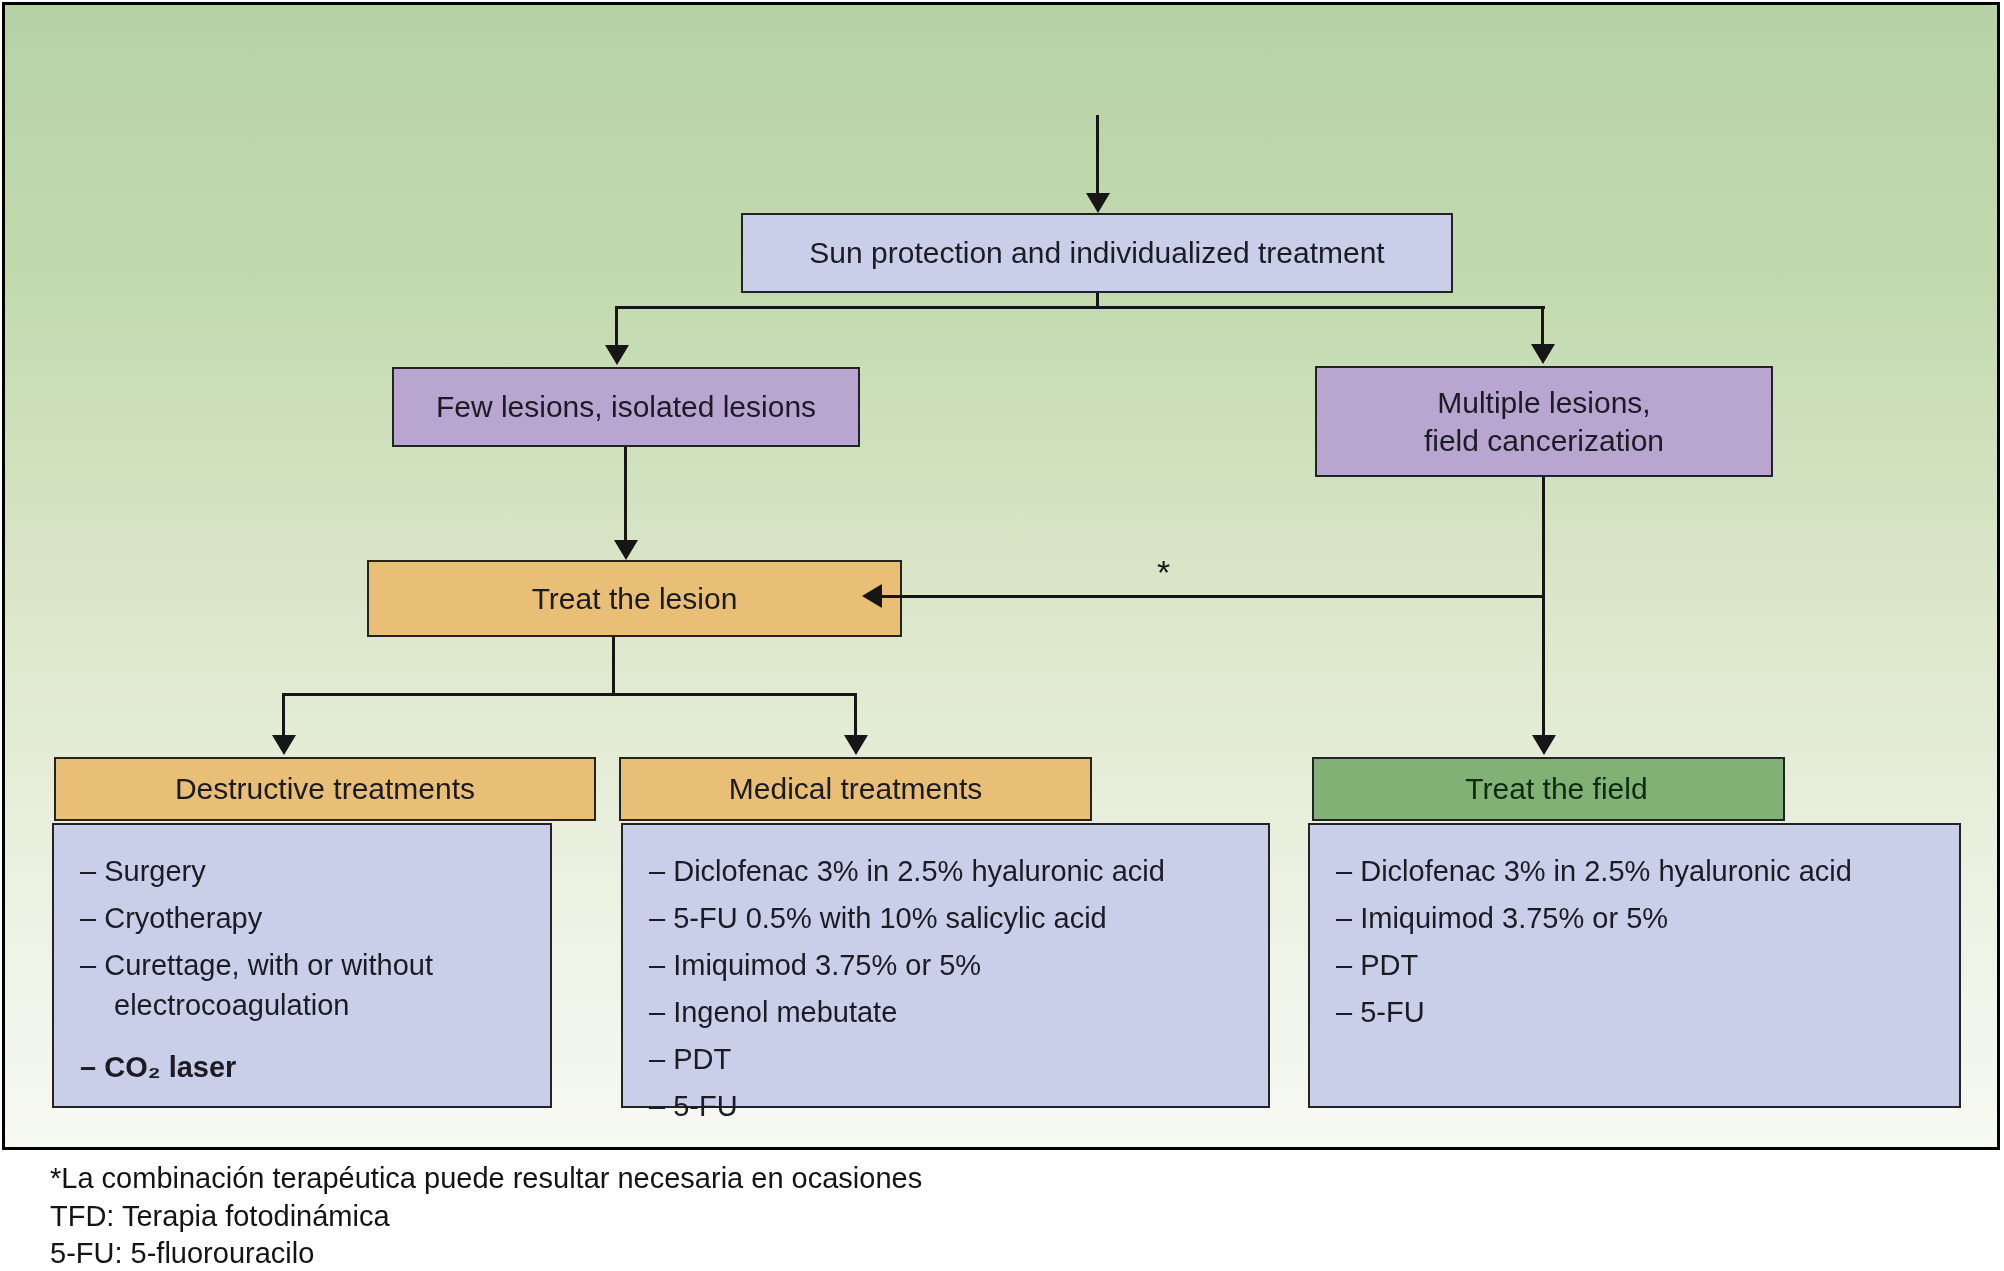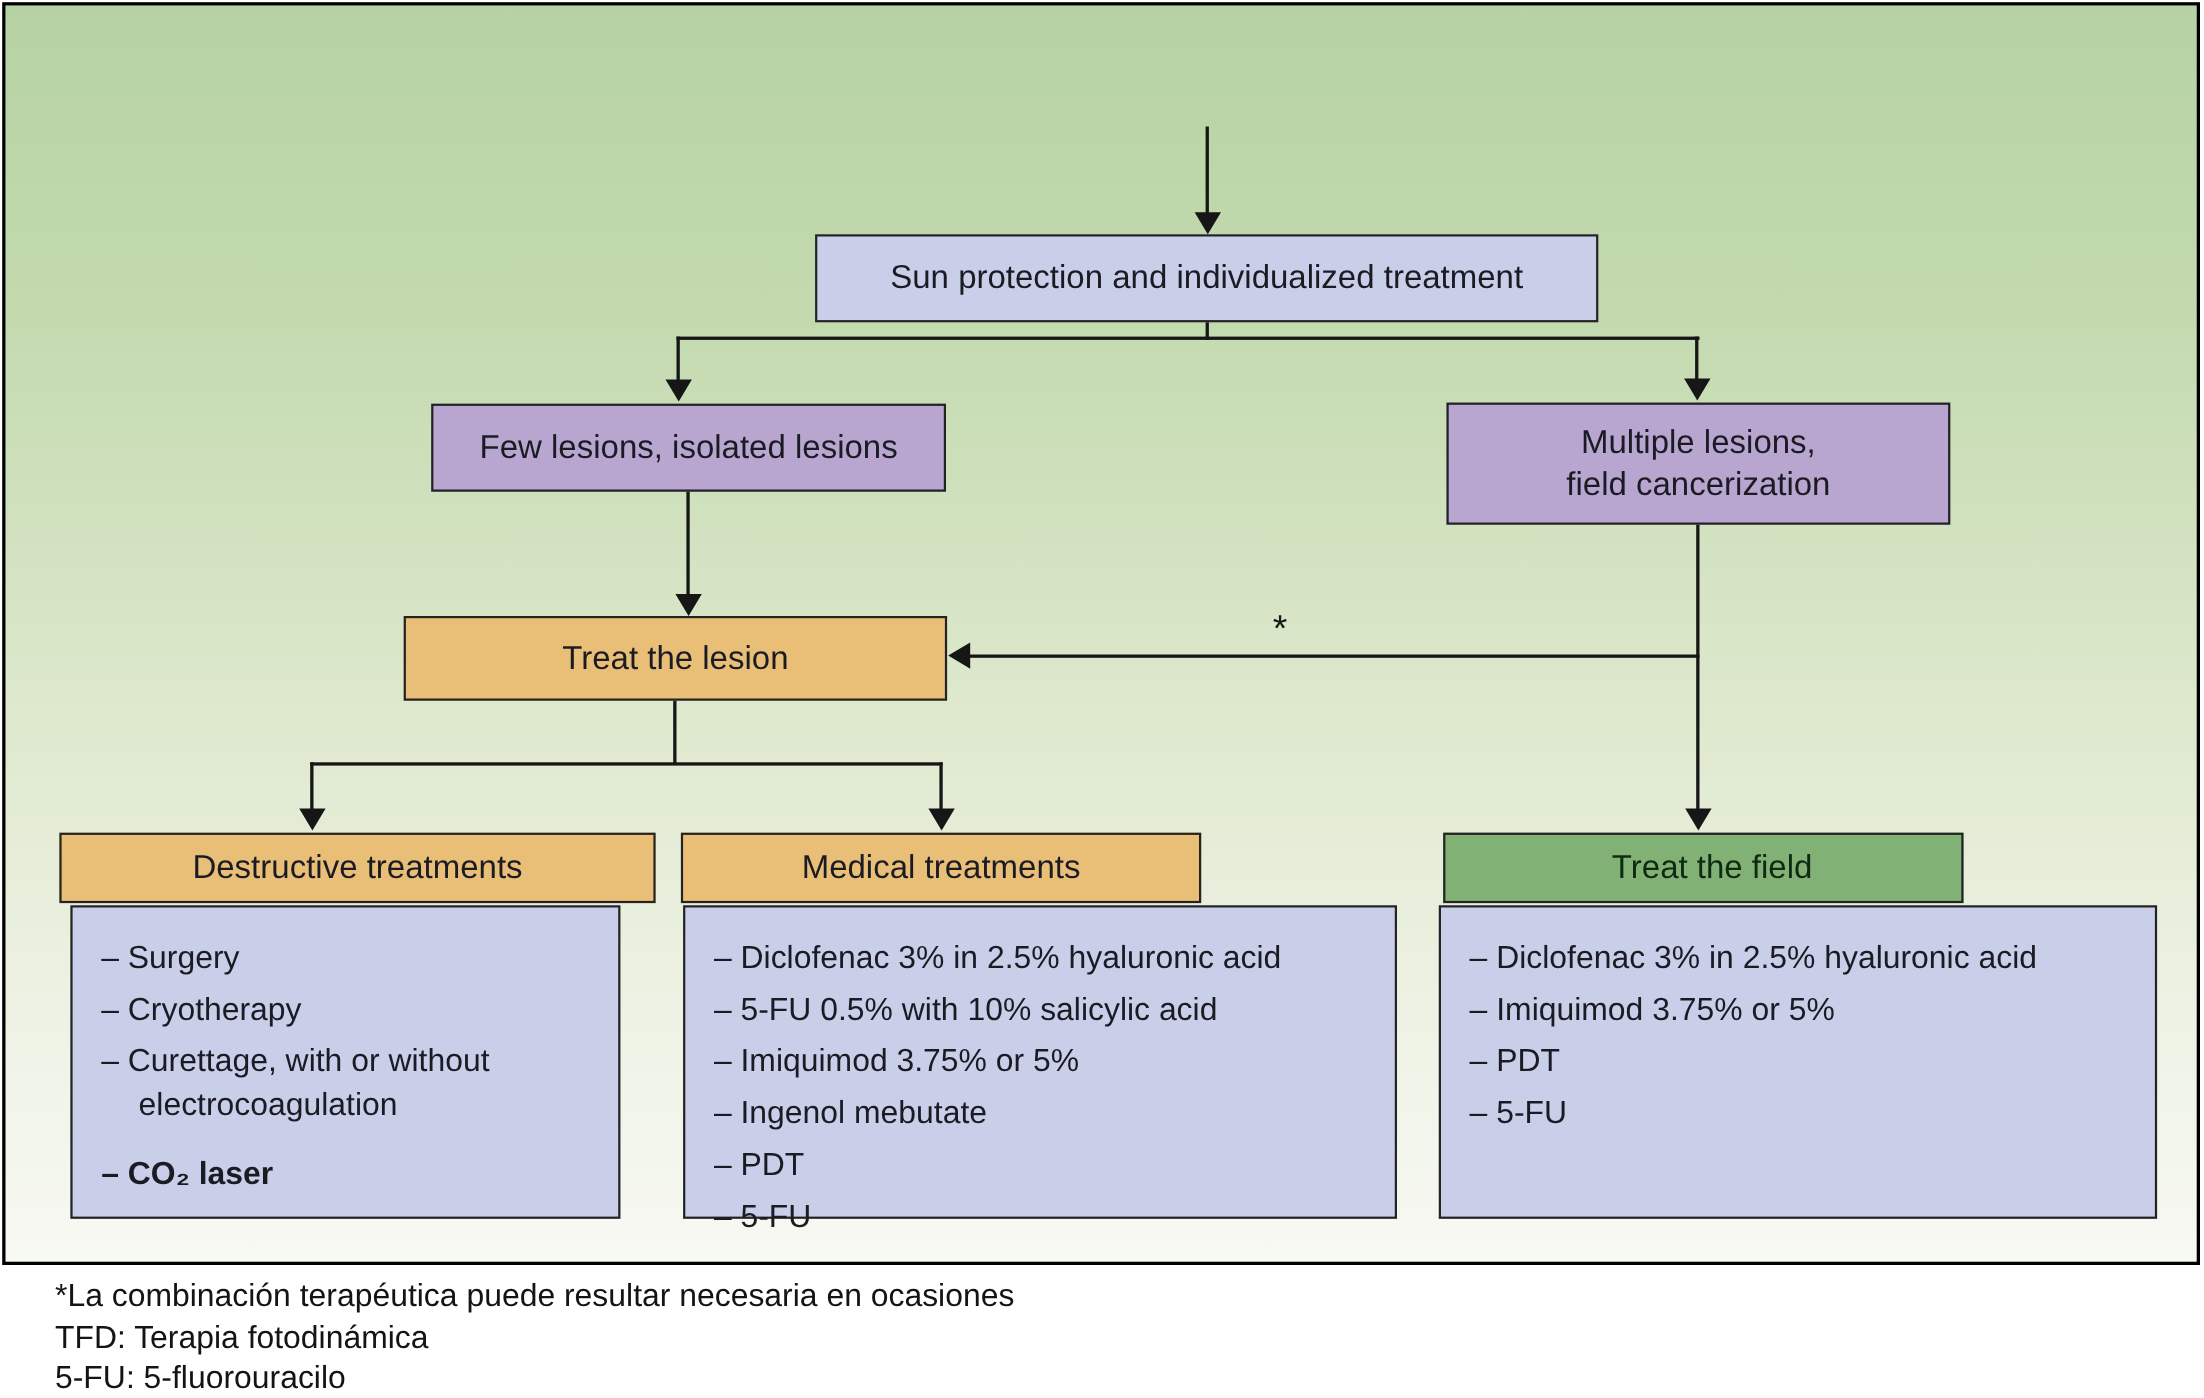--- a/index.html
+++ b/index.html
@@ -95,42 +95,42 @@
     </div>
 
     <div class="node purple" style="left:1310px;top:361px;width:458px;height:111px;">
       <span>Multiple lesions,
 field cancerization</span>
     </div>
 
     <div class="vline" style="left:619px;top:442px;height:96px;"></div>
     <div class="arrow-down" style="left:609px;top:535px;"></div>
 
-    <div class="node orange" style="left:362px;top:555px;width:494px;height:77px;">
+    <div class="node orange" style="left:362px;top:555px;width:535px;height:77px;">
       <span>Treat the lesion</span>
     </div>
 
     <div class="vline" style="left:1537px;top:472px;height:262px;"></div>
     <div class="arrow-down" style="left:1527px;top:730px;"></div>
 
     <div class="hline" style="left:874px;top:590px;width:666px;"></div>
     <div class="arrow-left" style="left:857px;top:579px;"></div>
     <div id="asterisk">*</div>
 
     <div class="vline" style="left:607px;top:632px;height:58px;"></div>
     <div class="hline" style="left:277px;top:688px;width:575px;"></div>
     <div class="vline" style="left:277px;top:688px;height:44px;"></div>
     <div class="arrow-down" style="left:267px;top:730px;"></div>
     <div class="vline" style="left:849px;top:688px;height:44px;"></div>
     <div class="arrow-down" style="left:839px;top:730px;"></div>
 
     <div class="node orange" style="left:49px;top:752px;width:542px;height:64px;">
       <span>Destructive treatments</span>
     </div>
-    <div class="body-box body-destructive" style="left:47px;top:818px;width:500px;height:285px;margin-left:12px;">
+    <div class="body-box body-destructive" style="left:47px;top:818px;width:500px;height:285px;">
       <div class="item">– Surgery</div>
       <div class="item">– Cryotherapy</div>
       <div class="item">– Curettage, with or without electrocoagulation</div>
       <div class="item">– CO₂ laser</div>
     </div>
 
     <div class="node orange" style="left:614px;top:752px;width:473px;height:64px;">
       <span>Medical treatments</span>
     </div>
     <div class="body-box" style="left:616px;top:818px;width:649px;height:285px;">

